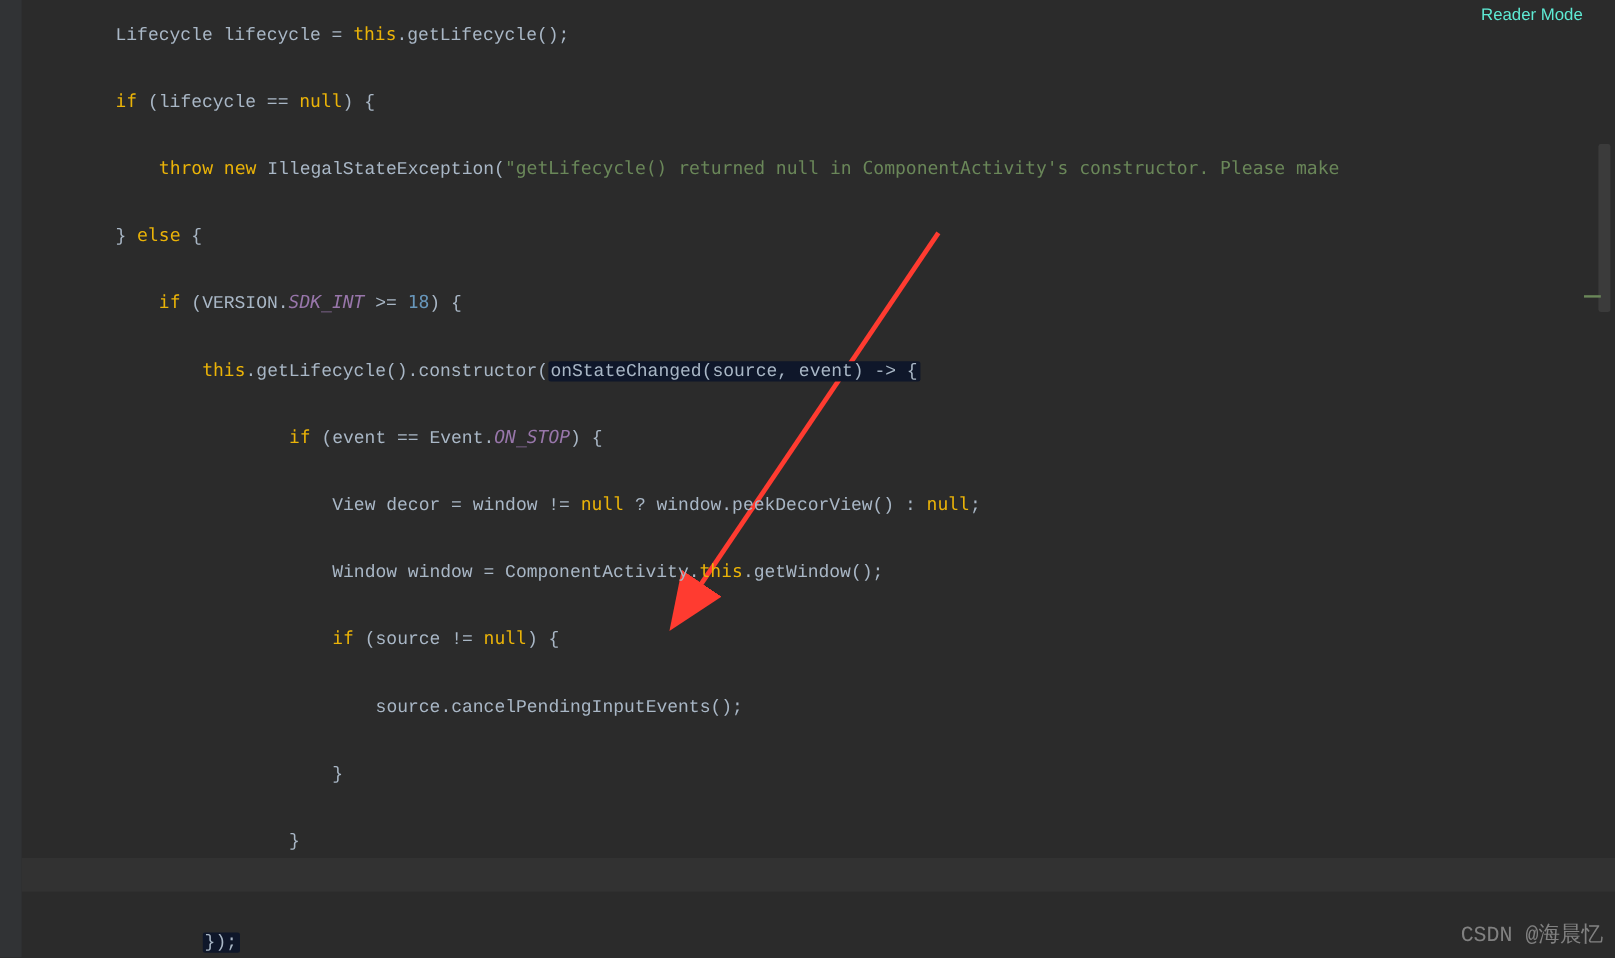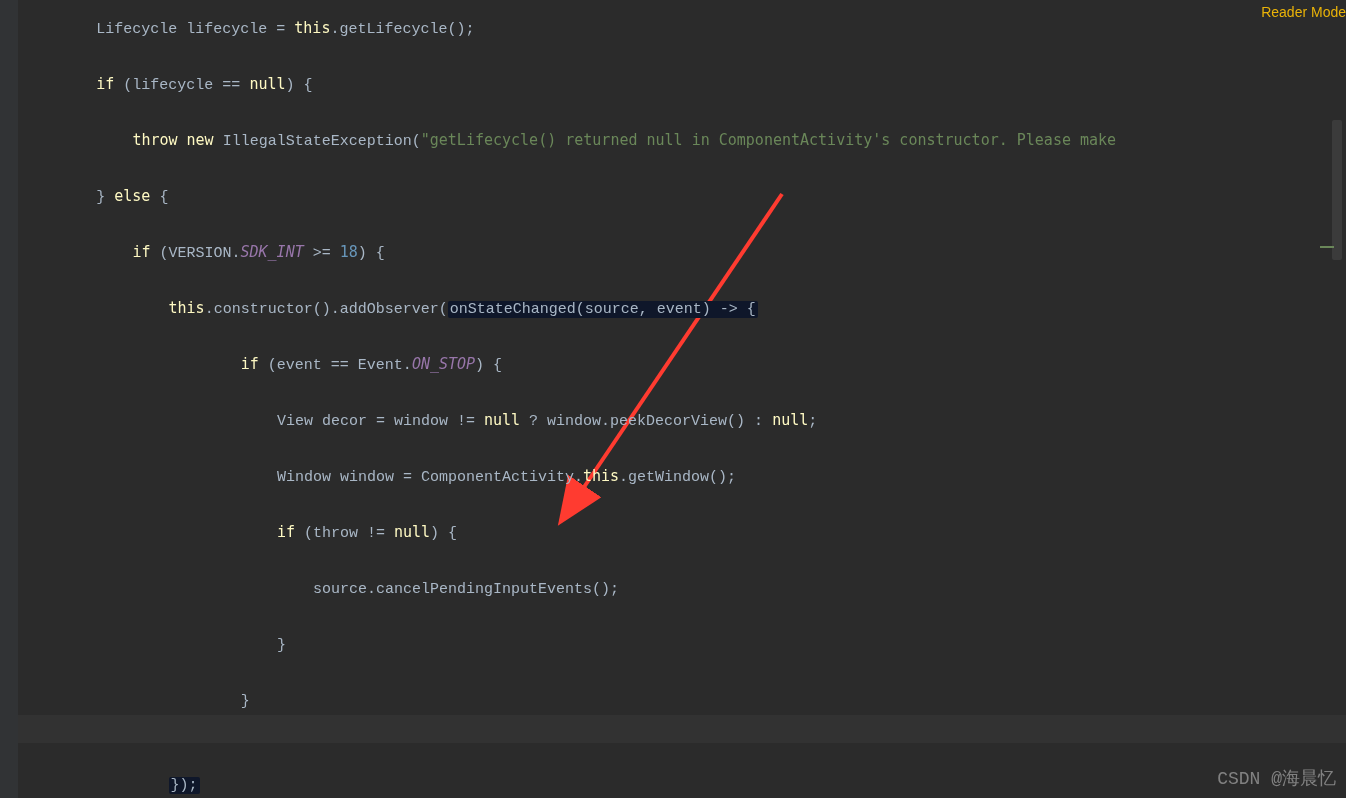--- a/index.html
+++ b/index.html
@@ -21,67 +21,67 @@
     background:#313335;
   }
   .code{
     white-space:pre;
     padding:0 0 0 24px;
     line-height:27.5px;
     font-variant-ligatures:none;
     letter-spacing:0px;
   }
   .reader-mode{
-    position:absolute;right:0;top:4px;
-    color:#eab308;font-size:14px;
+    position:absolute;right:27px;top:4px;
+    color:#5eead4;font-size:14px;
     font-family:"Segoe UI",Arial,sans-serif;
   }
   .scrollbar{
     position:absolute;right:4px;top:120px;width:10px;height:140px;
     background:#4b4b4b;border-radius:2px;opacity:0.5;
   }
   .watermark{
     position:absolute;right:10px;bottom:8px;
     color:rgba(200,200,200,0.55);font-size:18px;
     font-family:Liberation Mono, monospace;
   }
   .green-tick{
     position:absolute;right:12px;top:246px;width:14px;height:2px;background:#6a8759;
   }
   .arrow-svg{
     position:absolute;left:0;top:0;pointer-events:none;
   }
   
   .c-def{color:#a9b7c6;font-family:Liberation Mono, monospace;}        
-  .c-kw{color:#fef9c3;}         
+  .c-kw{color:#eab308;}         
   .c-str{color:#6a8759;}        
   .c-num{color:#6897bb;}      
   .c-static-i{color:#9876aa;font-style:italic;}
   .lambda-bg{background:#0f172a;padding:0 2px;border-radius:2px;}
   .currentLineHL{position:absolute;left:18px;right:0;height:27.5px;background:#323232;z-index:0;}
   .code> .line{position:relative;z-index:1;display:block;}
 </style>
 </head>
 <body>
 
 <div class="editor">
   <div class="gutter"></div>
 
   <div class="currentLineHL" style="top:715px;"></div>
 
   <pre class="code" id="code"><span class="line">        <span class="c-def">Lifecycle lifecycle = </span><span class="c-kw">this</span><span class="c-def">.getLifecycle();</span></span>
 <span class="line">        <span class="c-kw">if </span><span class="c-def">(lifecycle == </span><span class="c-kw">null</span><span class="c-def">) {</span></span>
 <span class="line">            <span class="c-kw">throw new </span><span class="c-def">IllegalStateException(</span><span class="c-str">"getLifecycle() returned null in ComponentActivity's constructor. Please make </span></span>
 <span class="line">        <span class="c-def">} </span><span class="c-kw">else </span><span class="c-def">{</span></span>
 <span class="line">            <span class="c-kw">if </span><span class="c-def">(VERSION.</span><span class="c-static-i">SDK_INT</span><span class="c-def"> &gt;= </span><span class="c-num">18</span><span class="c-def">) {</span></span>
-<span class="line">                <span class="c-kw">this</span><span class="c-def">.constructor().addObserver(</span><span class="c-def lambda-bg">onStateChanged(source, event) -&gt; {</span></span>
+<span class="line">                <span class="c-kw">this</span><span class="c-def">.getLifecycle().constructor(</span><span class="c-def lambda-bg">onStateChanged(source, event) -&gt; {</span></span>
 <span class="line">                        <span class="c-kw">if </span><span class="c-def">(event == Event.</span><span class="c-static-i">ON_STOP</span><span class="c-def">) {</span></span>
 <span class="line">                            <span class="c-def">View decor = window != </span><span class="c-kw">null </span><span class="c-def">? window.peekDecorView() : </span><span class="c-kw">null</span><span class="c-def">;</span></span>
 <span class="line">                            <span class="c-def">Window window = ComponentActivity.</span><span class="c-kw">this</span><span class="c-def">.getWindow();</span></span>
-<span class="line">                            <span class="c-kw">if </span><span class="c-def">(throw != </span><span class="c-kw">null</span><span class="c-def">) {</span></span>
+<span class="line">                            <span class="c-kw">if </span><span class="c-def">(source != </span><span class="c-kw">null</span><span class="c-def">) {</span></span>
 <span class="line">                                <span class="c-def">source.cancelPendingInputEvents();</span></span>
 <span class="line">                            <span class="c-def">}</span></span>
 <span class="line">                        <span class="c-def">}</span></span>
 <span class="line"><span class="c-def"></span></span>
 <span class="line">                <span class="c-def lambda-bg">});</span></span>
 
 <span class="line"><span class="c-def"></span></span>
 
 
 

